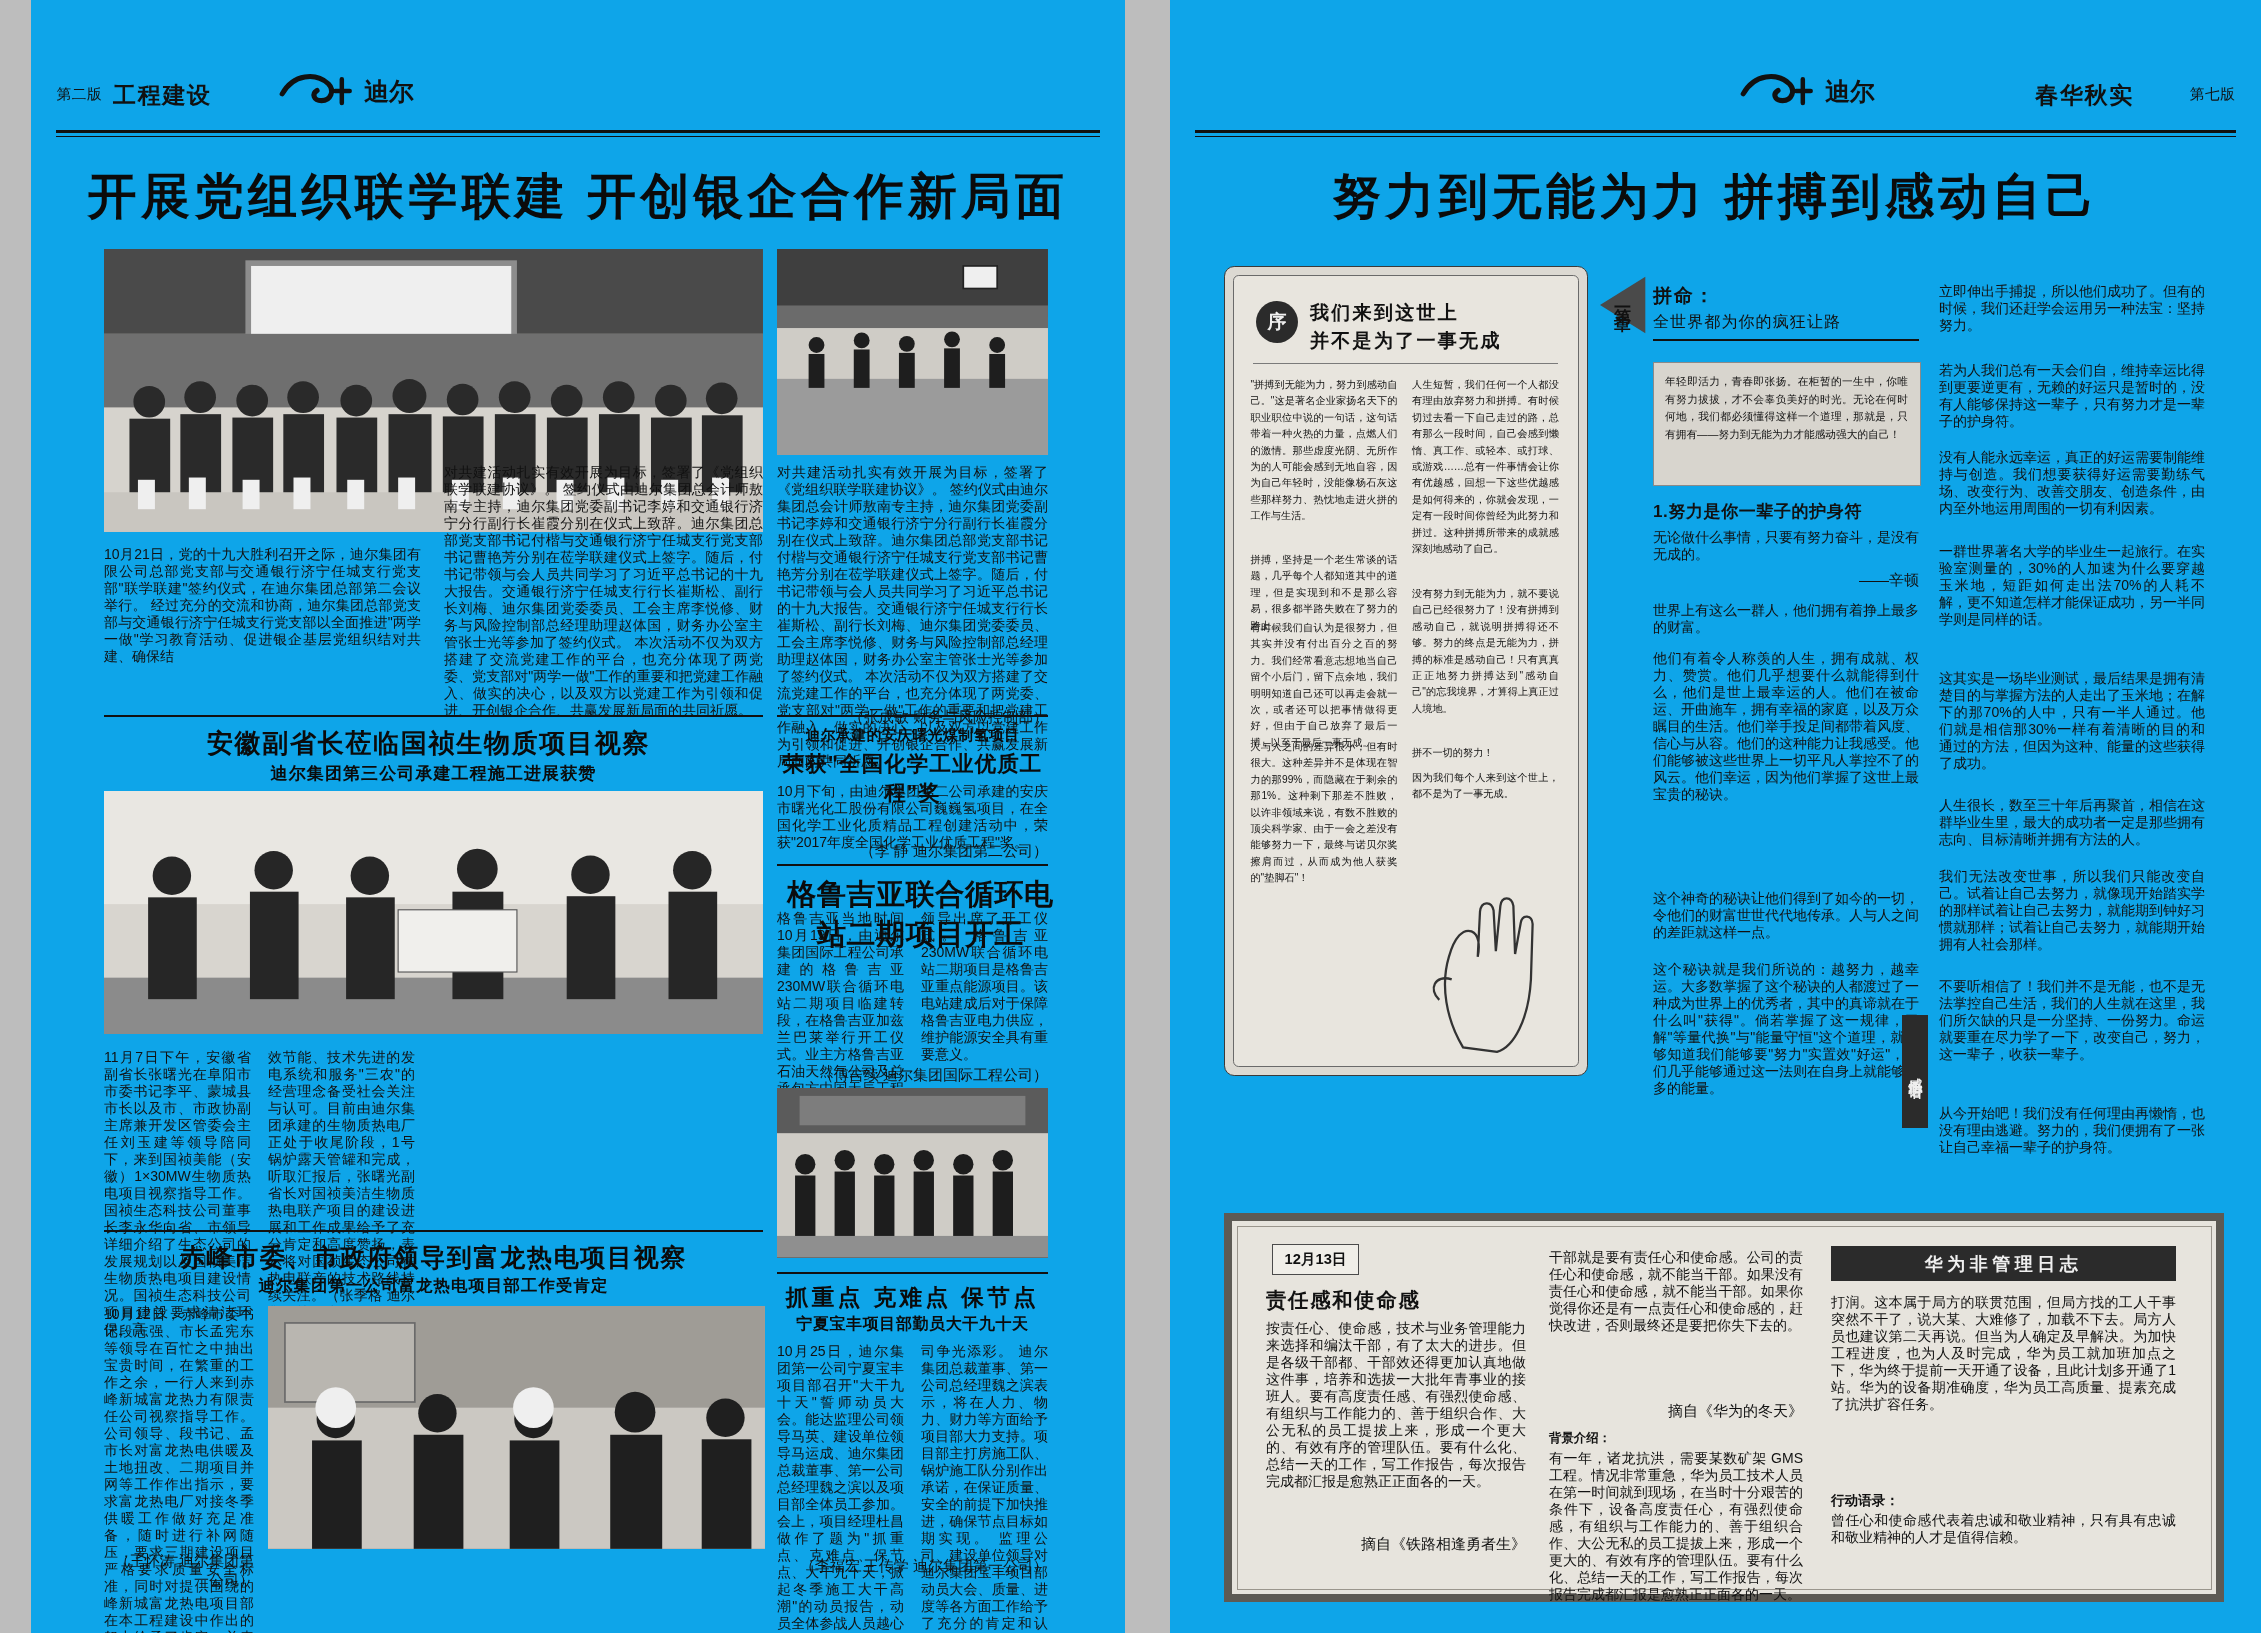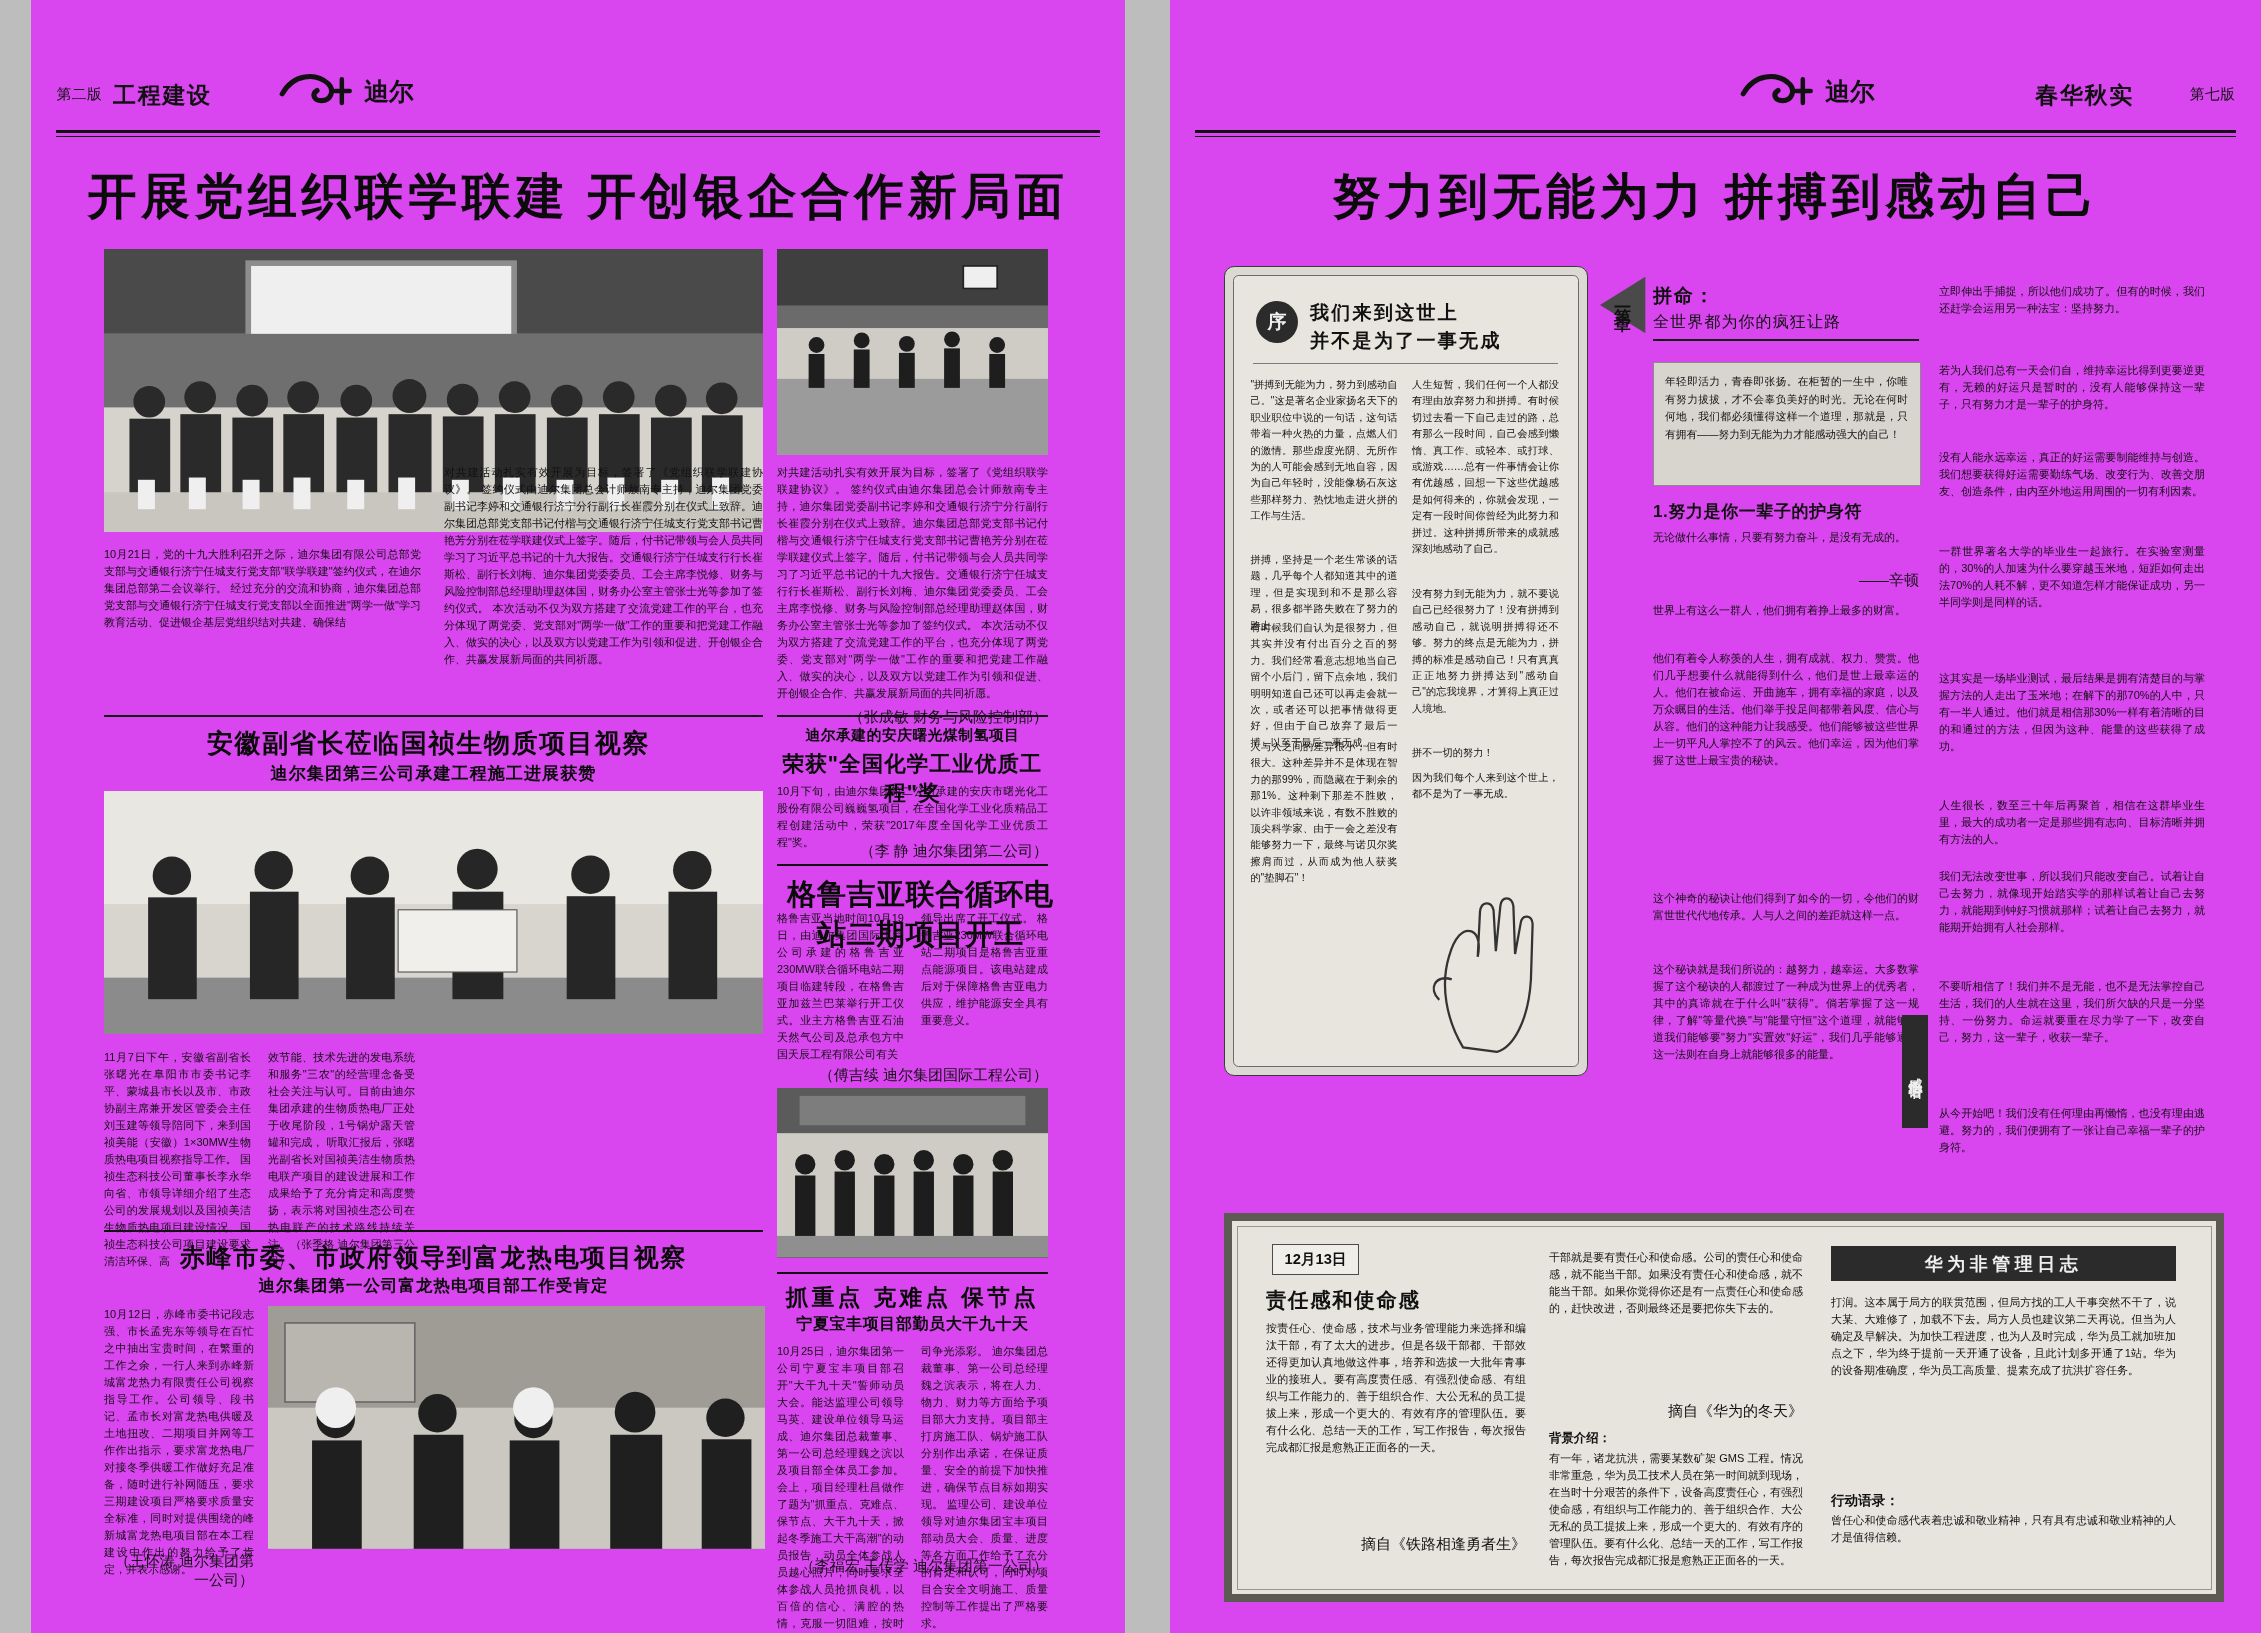--- a/index.html
+++ b/index.html
@@ -1,32 +1,32 @@
 <!DOCTYPE html>
 <html style="font-size:9px"><head>
 <meta charset="utf-8">
 <style>
   html,body{margin:0;padding:0;background:#b9b9b9;}
   body{font-family:"Liberation Sans","DejaVu Sans",sans-serif;}
   .page{position:relative;width:2261px;height:1633px;background:#bdbdbd;overflow:hidden;}
-  .sheet{position:absolute;top:0;background:#d946ef;}
+  .sheet{position:absolute;top:0;background:#0ea5e9;}
   .sheet.left{left:31px;width:1094px;height:1633px;}
   .sheet.right{left:1170px;width:1091px;height:1633px;}
   .page-no{position:absolute;font-size:14.7px;color:#111;letter-spacing:0.6px;}
   .page-sec{position:absolute;font-size:23px;font-weight:bold;color:#111;letter-spacing:1.7px;}
   .logo{position:absolute;width:175px;height:45px;display:flex;align-items:center;justify-content:center;}
   .logo svg{width:100%;height:100%;}
 
   .headline{position:absolute;text-align:center;font-weight:bold;color:#0b0b0b;
       font-size:49px;letter-spacing:4.5px;white-space:nowrap;}
 
   
   .photo{position:absolute;background:#6e6e6e;overflow:hidden;}
   .photo .ph-inner{position:absolute;inset:0;}
-  .txt{position:absolute;font-size:11px;line-height:17px;color:#111;text-align:justify;
+  .txt{position:absolute;font-size:14px;line-height:17px;color:#111;text-align:justify;
       text-justify:inter-ideograph;}
   .sub-h{position:absolute;font-weight:bold;color:#0b0b0b;text-align:center;}
   .rule{position:absolute;background:#111;}
   .byline{position:absolute;font-size:15px;color:#111;text-align:right;}
 
   
   .card{position:absolute;background:#dcd9d2;border:1.7px solid #3a3a3a;}
   .card-inner{position:absolute;inset:8px;border:1.1px solid #6a6a6a;background:#e8e5de;}
   .vtitle{position:absolute;writing-mode:vertical-rl;text-orientation:upright;
       font-weight:bold;color:#111;letter-spacing:3.4px;}

